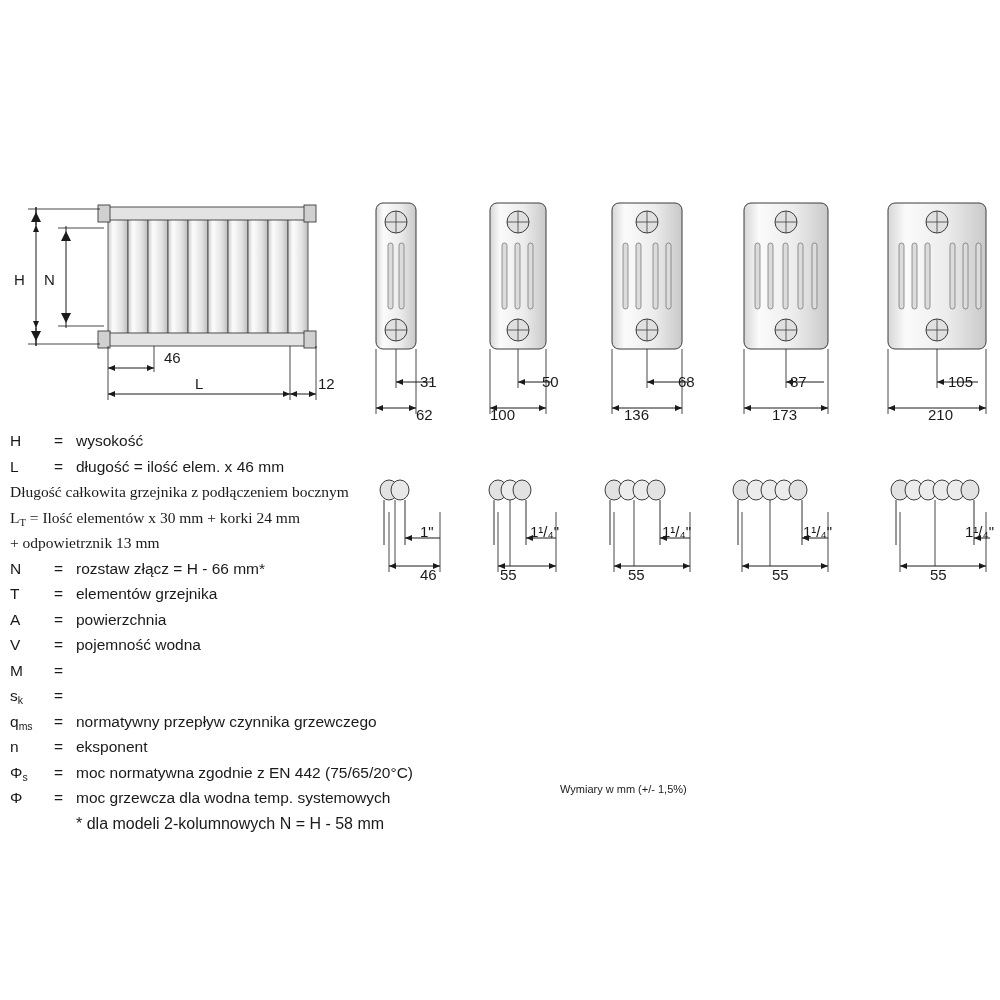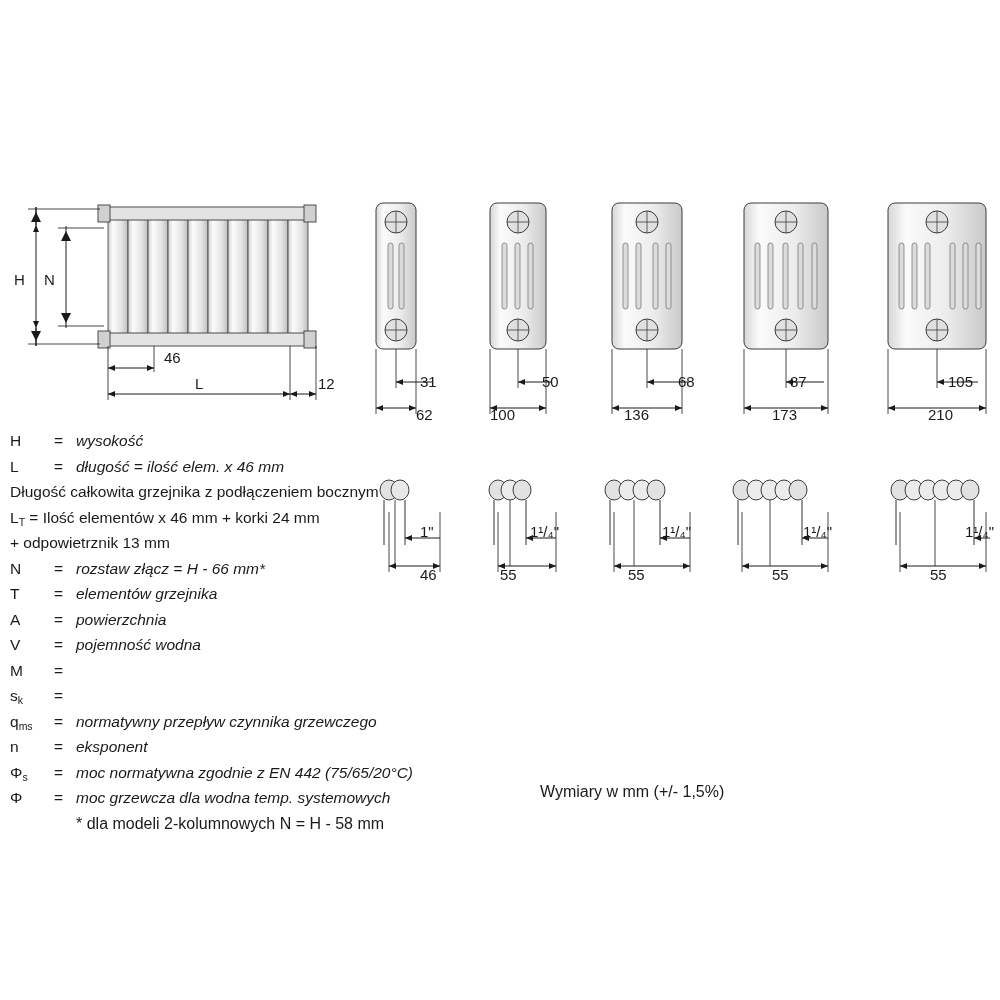--- a/index.html
+++ b/index.html
@@ -42,46 +42,46 @@
     flex: 0 0 44px;
     white-space: nowrap;
   }
   .legend-eq {
     width: 22px;
     flex: 0 0 22px;
   }
   .legend-txt {
     flex: 1 1 auto;
     white-space: nowrap;
-    font-style: italic;
   }
   .legend-full {
     font-size: 15.5px;
     line-height: 25.5px;
     height: 25.5px;
     white-space: nowrap;
+    font-family: Liberation Serif, serif;
   }
   .legend-note {
     font-size: 16px;
     line-height: 25.5px;
     height: 25.5px;
     padding-left: 66px;
     white-space: nowrap;
   }
   sub {
     font-size: 10.5px;
     vertical-align: baseline;
     position: relative;
     top: 3px;
   }
   .footnote {
     position: absolute;
-    left: 540px;
+    left: 560px;
     top: 783px;
-    font-size: 16px;
+    font-size: 11px;
   }
 </style>
 </head>
 <body>
 
 <div class="canvas">
 <svg width="1000" height="1000" viewBox="0 0 1000 1000" xmlns="http://www.w3.org/2000/svg">
   <defs>
     <marker id="ar" markerWidth="8" markerHeight="8" refX="7" refY="3" orient="auto">
       <path d="M0,0 L7,3 L0,6 z" fill="#1a1a1a"></path>
@@ -361,21 +361,21 @@
   <div class="legend-row">
     <span class="legend-sym">L</span>
     <span class="legend-eq">=</span>
     <span class="legend-txt">długość = ilość elem. x 46 mm</span>
   </div>
 
   <div class="legend-full">Długość całkowita grzejnika z podłączeniem bocznym</div>
 
   <div class="legend-full">
     <span>L</span><sub>T</sub>
-    <span>= Ilość elementów x 46 mm + korki 24 mm</span>
+    <span>= Ilość elementów x 30 mm + korki 24 mm</span>
   </div>
 
   <div class="legend-full">+ odpowietrznik 13 mm</div>
 
   <div class="legend-row">
     <span class="legend-sym">N</span>
     <span class="legend-eq">=</span>
     <span class="legend-txt">rozstaw złącz = H - 66 mm*</span>
   </div>
   <div class="legend-row">

